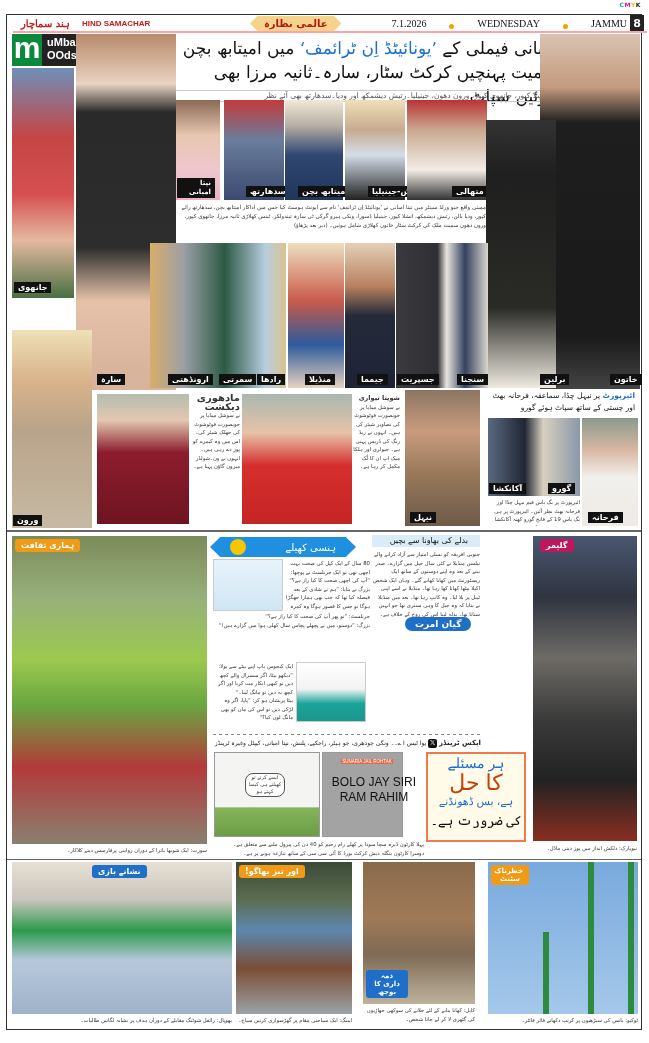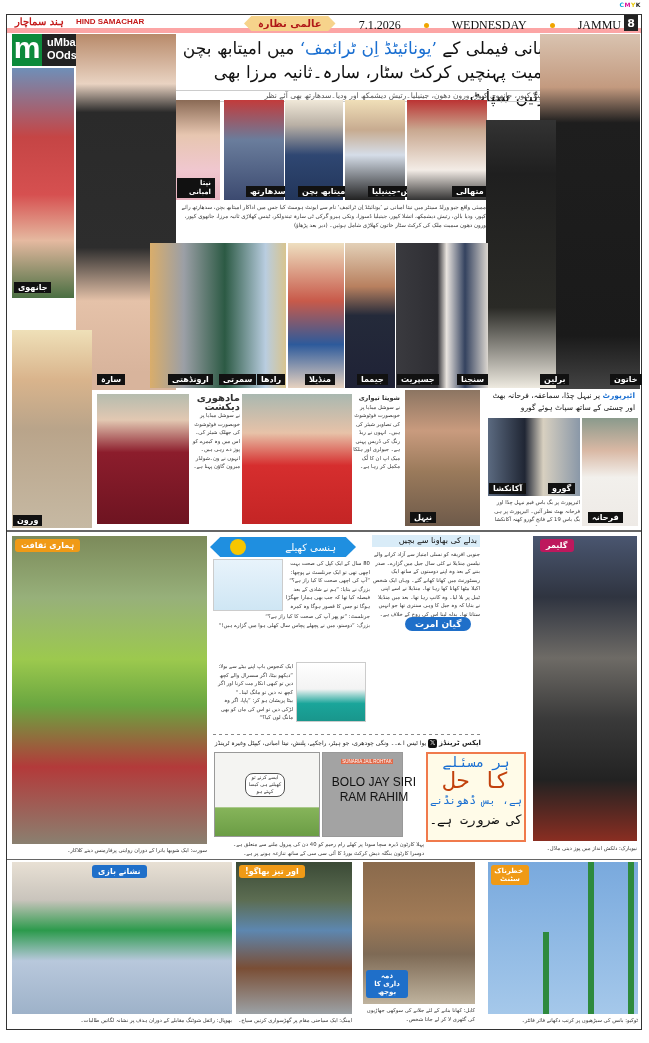--- a/index.html
+++ b/index.html
@@ -1,41 +1,41 @@
 <!DOCTYPE html>
 <html><head>
 <meta charset="utf-8">
 <style>
 *{box-sizing:border-box;margin:0;padding:0}
 body{width:649px;height:1043px;background:#fff;font-family:"DejaVu Sans",sans-serif;position:relative;overflow:hidden;color:#111}
 .frame{position:absolute;left:6px;top:14px;width:636px;height:1016px;border:1px solid #333}
 .cmyk{position:absolute;right:8px;top:1px;font-size:6px;font-weight:bold;letter-spacing:0.5px}
 .cmyk span:nth-child(1){color:#0aa5d8}.cmyk span:nth-child(2){color:#d8109a}.cmyk span:nth-child(3){color:#e8c800}.cmyk span:nth-child(4){color:#222}
-.masthead{position:absolute;left:7px;top:15px;width:634px;height:18px;border-bottom:5px solid #fca5a5;display:flex;align-items:center}
+.masthead{position:absolute;left:13px;top:15px;width:634px;height:18px;border-bottom:2px solid #fca5a5;display:flex;align-items:center}
 .logo-urdu{color:#c41b1b;font-family:"DejaVu Serif",serif;font-size:10px;font-weight:bold;margin-left:8px;direction:rtl}
 .logo-en{color:#c41b1b;font-family:"Liberation Sans",sans-serif;font-size:8px;font-weight:bold;margin-left:12px}
 .section-tag{position:absolute;left:237px;top:1px;height:15px;padding:0 14px;background:#f6d38b;color:#b01818;font-size:10px;font-weight:bold;clip-path:polygon(8% 0,92% 0,100% 50%,92% 100%,8% 100%,0 50%);display:flex;align-items:center}
-.mast-right{position:absolute;right:20px;top:3px;font-family:"Liberation Serif",serif;font-size:12px;display:flex;gap:23px;align-items:center}
+.mast-right{position:absolute;right:20px;top:3px;font-family:"Liberation Serif",serif;font-size:10px;display:flex;gap:23px;align-items:flex-end}
 .dot{width:5px;height:5px;background:#f0a500;border-radius:50%;display:inline-block}
 .page-no{position:absolute;right:3px;top:0;width:14px;height:16px;background:#222;color:#fff;font-size:11px;font-weight:bold;display:flex;align-items:center;justify-content:center}
 .mm-logo{position:absolute;left:12px;top:34px;width:92px;height:32px;display:flex}
 .mm-m{width:30px;height:32px;background:#0c8a3b;color:#fff;font-size:30px;font-weight:bold;line-height:28px;text-align:center;font-family:"Liberation Sans",sans-serif}
 .mm-t{flex:1;background:#222;color:#fff;font-family:"Liberation Sans",sans-serif;font-weight:bold;font-size:11px;line-height:13px;padding:2px 5px}
 .headline{position:absolute;top:36px;right:92px;width:380px;text-align:right;direction:rtl;font-family:"DejaVu Serif",serif;font-size:17px;line-height:24px;color:#111}
 .headline .hl{color:#1a6fd1}
 .subhead{position:absolute;top:90px;left:108px;width:440px;height:12px;text-align:right;direction:rtl;font-size:7.5px;color:#555;border-top:1px solid #ccc;border-bottom:1px solid #ccc}
 .photo{position:absolute;overflow:hidden}
 .cap{position:absolute;background:#111;color:#fff;font-size:8px;font-weight:bold;padding:1px 4px;direction:rtl;white-space:nowrap}
 .story{position:absolute;direction:rtl;text-align:right;font-size:5.5px;line-height:9px;color:#333}
 .rule{position:absolute;background:#666}
 .tag-box{position:absolute;color:#fff;font-size:8px;font-weight:bold;padding:2px 6px;border-radius:3px;direction:rtl}
 .col-text{position:absolute;direction:rtl;text-align:right;font-size:5.3px;line-height:8.5px;color:#333;overflow:hidden}
 .joke-banner{position:absolute;left:210px;top:537px;width:146px;height:20px;background:#1f8fe0;clip-path:polygon(7% 0,93% 0,100% 50%,93% 100%,7% 100%,0 50%);color:#fff;display:flex;align-items:center;justify-content:space-around;font-size:10px;font-weight:normal}
 .smiley{width:16px;height:16px;border-radius:50%;background:#f7c600;position:relative}
-.quote-box{position:absolute;left:426px;top:752px;width:100px;height:90px;border:2px solid #f07a4c;background:#fffbe8;direction:rtl;text-align:center;font-family:Liberation Mono, monospace;line-height:19px}
+.quote-box{position:absolute;left:426px;top:752px;width:100px;height:90px;border:2px solid #f07a4c;background:#fffbe8;direction:rtl;text-align:center;font-family:Liberation Sans, sans-serif;line-height:19px}
 .cartoon{position:absolute;border:1px solid #999}
 </style>
 </head>
 <body>
 
 <div class="cmyk"><span>C</span><span>M</span><span>Y</span><span>K</span></div>
 <div class="frame"></div>
 
 <div class="masthead">
   <span class="logo-urdu">ہند سماچار</span>
@@ -153,21 +153,21 @@
 <div class="col-text" style="left:213px;top:612px;width:157px;height:40px">
     <div>جرنلسٹ: ”تو پھر آپ کی صحت کا کیا راز ہے؟“</div>
     <div>بزرگ: ”دوستو، میں نے پچھلے پچاس سال کھلی ہوا میں گزارے ہیں!“</div>
   </div>
 <div class="photo" style="left:296px;top:662px;width:70px;height:60px;background:linear-gradient(180deg,#fff 0%,#f3f3f3 45%,#1aa59a 70%,#19968c 100%);border:1px solid #ccc"></div>
 <div class="col-text" style="left:213px;top:662px;width:80px;height:60px">
     <div>ایک کنجوس باپ اپنے بیٹے سے بولا: ”دیکھو بیٹا، اگر سسرال والے کچھ دیں تو کبھی انکار مت کرنا اور اگر کچھ نہ دیں تو مانگ لینا۔“</div>
     <div>بیٹا پریشان ہو کر: ”پاپا، اگر وہ لڑکی دیں تو اس کی ماں کو بھی مانگ لوں کیا؟“</div>
   </div>
 
-<div class="story" style="left:372px;top:535px;width:108px;font-size:8px;line-height:12px;color:#111;background:#d9ecf8;padding:0 3px">بدلے کی بھاونا سے بچیں</div>
+<div class="story" style="left:372px;top:535px;width:108px;font-size:8px;line-height:12px;color:#111;background:#d9ecf8;padding:0 12px">بدلے کی بھاونا سے بچیں</div>
 <div class="col-text" style="left:372px;top:550px;width:108px;height:168px">جنوبی افریقہ کو نسلی امتیاز سے آزاد کرانے والے نیلسن منڈیلا نے کئی سال جیل میں گزارے۔ صدر بننے کے بعد وہ اپنے دوستوں کے ساتھ ایک ریسٹورنٹ میں کھانا کھانے گئے۔ وہاں ایک شخص اکیلا بیٹھا کھانا کھا رہا تھا۔ منڈیلا نے اسے اپنی ٹیبل پر بلا لیا۔ وہ کانپ رہا تھا۔ بعد میں منڈیلا نے بتایا کہ وہ جیل کا وہی سنتری تھا جو انہیں ستاتا تھا۔ بدلہ لینا اس کی روح کے خلاف ہے۔</div>
 <div class="tag-box" style="left:405px;top:617px;background:#1f6fc9;font-size:9px;border-radius:9px;padding:2px 10px">گیان امرت</div>
 
 <div class="photo" style="left:533px;top:536px;width:104px;height:305px;background:linear-gradient(180deg,#4a5670 0%,#2f3440 20%,#6e6b66 40%,#3a3a3a 60%,#222 80%,#8a2e22 100%)"></div>
 <div class="tag-box" style="left:540px;top:539px;background:#be185d">گلیمر</div>
 <div class="col-text" style="left:533px;top:844px;width:104px;height:10px">نیویارک: دلکش انداز میں پوز دیتی ماڈل۔</div>
 
 <div class="rule" style="left:213px;top:734px;width:270px;height:1px;background:repeating-linear-gradient(90deg,#888 0 3px,transparent 3px 6px)"></div>
 <div class="story" style="left:213px;top:737px;width:268px;height:12px;font-size:6px;line-height:11px;color:#222">
   <span style="font-weight:bold;font-size:7px">ایکس ٹرینڈز</span>

